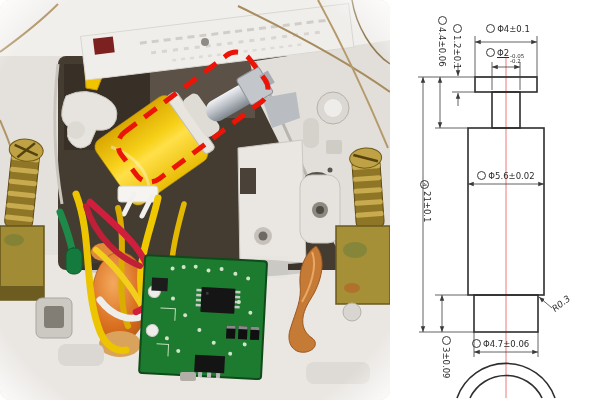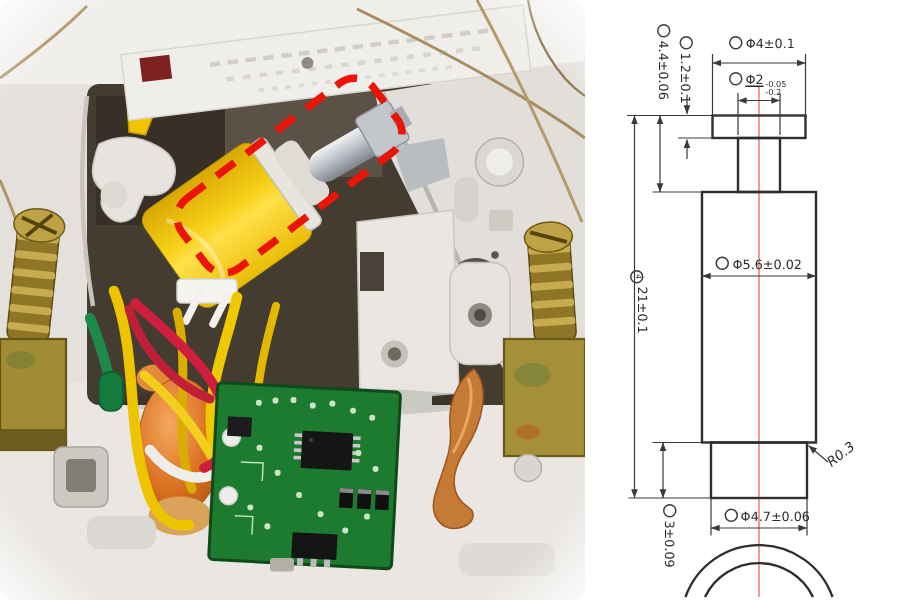--- a/index.html
+++ b/index.html
@@ -306,21 +306,21 @@
     </div>
     <div class="dim v" style="left:72px;top:24px;">
       <span class="balloon"></span><span>1.2±0.1</span>
     </div>
     <div class="dim v" style="left:42px;top:180px;">
       <span class="balloon">4</span><span>21±0.1</span>
     </div>
     <div class="dim" style="left:80px;top:171px;width:72px;text-align:center;">
       <span class="balloon"></span><span>Φ5.6±0.02</span>
     </div>
-    <div class="dim" style="left:82px;top:339px;width:68px;text-align:right;">
+    <div class="dim" style="left:82px;top:339px;width:68px;text-align:left;">
       <span class="balloon"></span><span>Φ4.7±0.06</span>
     </div>
     <div class="dim v" style="left:61px;top:336px;">
       <span class="balloon"></span><span>3±0.09</span>
     </div>
     <div class="dim r03" style="left:160px;top:306px;">
       <span>R0.3</span>
     </div>
   </div>
 </div>

